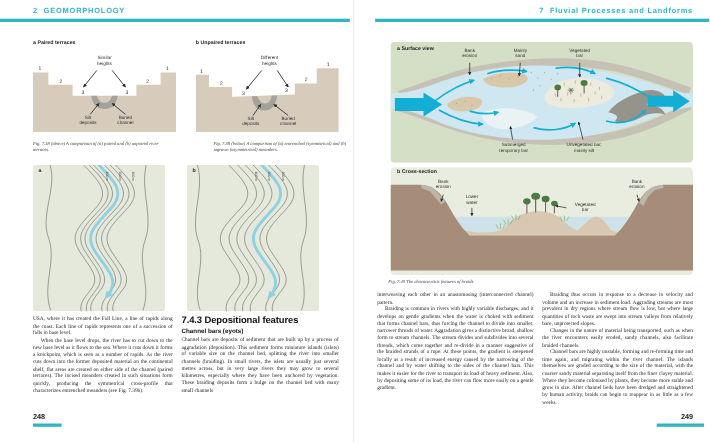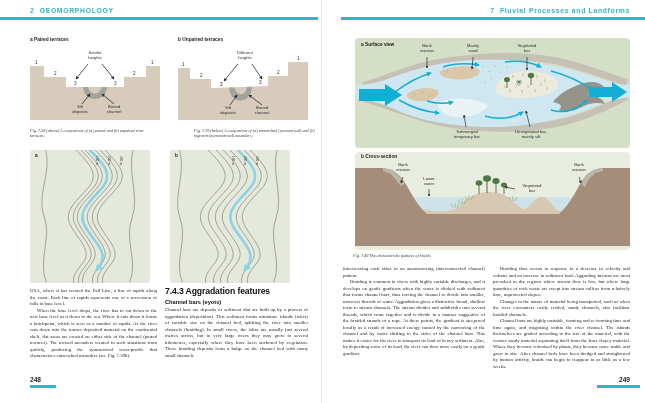--- a/index.html
+++ b/index.html
@@ -160,21 +160,21 @@
         </g>
       </svg>
       <div class="dtitle" style="left:5px; top:3px;">b</div>
     </div>
 
     <div class="bodycol" style="left:30px; top:288px; width:127px;">
       <p>USA, where it has created the Fall Line, a line of rapids along the coast. Each line of rapids represents one of a succession of falls in base level.</p>
       <p class="ind">When the base level drops, the river has to cut down to the new base level as it flows to the sea. Where it cuts down it forms a knickpoint, which is seen as a number of rapids. As the river cuts down into the former deposited material on the continental shelf, flat areas are created on either side of the channel (paired terraces). The incised meanders created in such situations form quickly, producing the symmetrical cross-profile that characterizes entrenched meanders (see Fig. 7.39b).</p>
     </div>
     <div class="bodycol" style="left:165px; top:287px; width:143px;">
-      <div class="sec-head">7.4.3  Aggradation features</div>
+      <div class="sec-head">7.4.3  Depositional features</div>
       <div class="sub-head">Channel bars (eyots)</div>
       <p>Channel bars are deposits of sediment that are built up by a process of aggradation (deposition). This sediment forms miniature islands (islets) of variable size on the channel bed, splitting the river into smaller channels (braiding). In small rivers, the islets are usually just several metres across, but in very large rivers they may grow to several kilometres, especially where they have been anchored by vegetation. These braiding deposits form a bulge on the channel bed with many small channels</p>
     </div>
 
     <div class="pagenum">248</div>
     <div class="pagebar"></div>
   </div>
 
   <div class="page" id="page-right">
     <div class="runhead">7  Fluvial Processes and Landforms</div>

